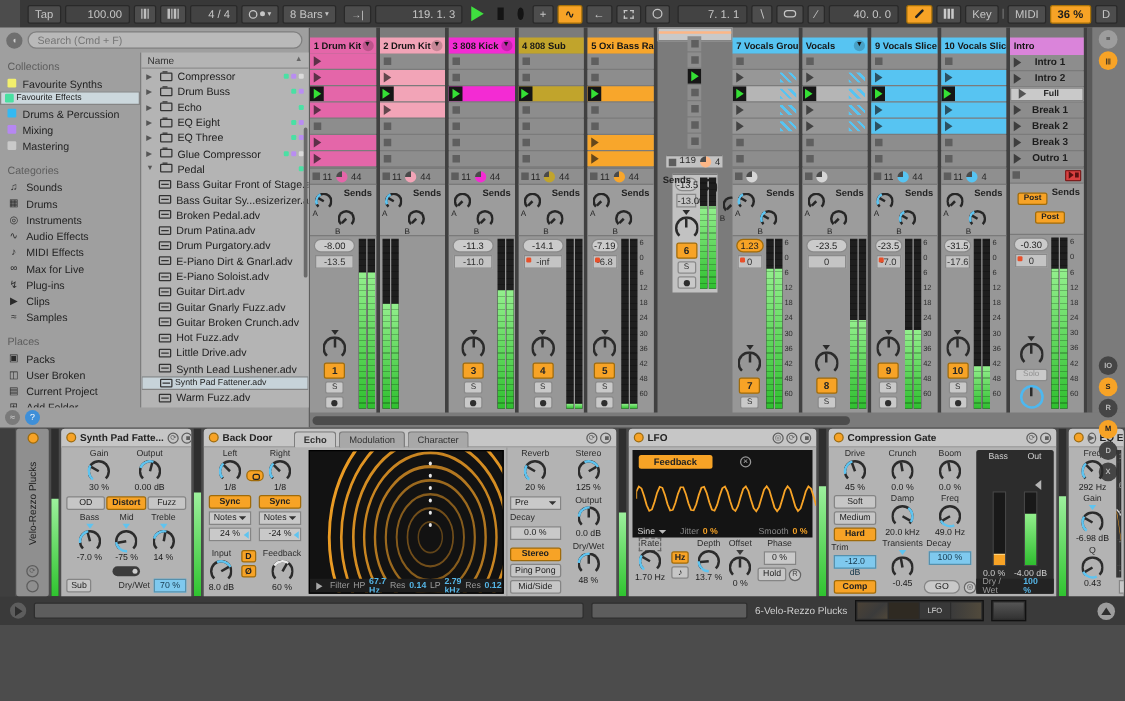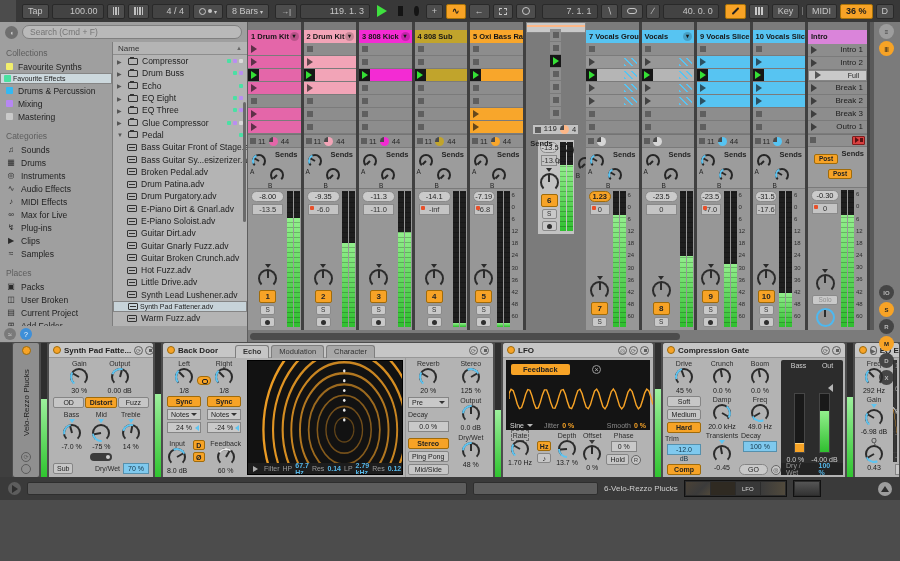--- a/index.html
+++ b/index.html
@@ -69,21 +69,21 @@
   .slot.clip { background:var(--tc); }
   .tri { width:0; height:0; border-left:6px solid rgba(20,20,20,.65); border-top:4px solid transparent; border-bottom:4px solid transparent; margin-left:3px; }
   .playbox { width:11px; height:100%; background:#161616; display:flex; align-items:center; justify-content:center; flex:none; }
   .gtri { width:0; height:0; border-left:6px solid #35e035; border-top:4px solid transparent; border-bottom:4px solid transparent; }
   .slot.playing { background:var(--tc); }
   .slot.ghost { background:#979797; }
   .slot.ghost::after, .slot.ghost-playing::after { content:''; position:absolute; right:2px; top:2px; bottom:2px; width:24%; background:repeating-linear-gradient(45deg, var(--tc) 0 2px, transparent 2px 5px); }
   .slot.ghost-playing { background:#b5b5b5; }
   .scene { height:12px; margin-bottom:1px; background:#8d8d8d; display:flex; align-items:center; font-size:8px; color:#1c1c1c; }
   .scene.sel { background:#c9c9c9; }
-  .scene .sc-name { flex:1; text-align:right; padding-right:4px; white-space:nowrap; }
+  .scene .sc-name { flex:1; text-align:center; padding-right:4px; white-space:nowrap;font-weight:bold; }
   .t-filler { flex:1; background:#828282; }
   .tcol.sel .t-filler { background:#aeaeae; }
   .t-status { height:13px; background:#8f8f8f; border-top:1px solid #747474; display:flex; align-items:center; gap:2px; font-size:7.5px; color:#262626; padding:0 2px; }
   .tcol.sel .t-status { background:#c2c2c2; }
   .stopsq { width:6px; height:6px; background:#5d5d5d; flex:none; }
   .pie { width:9px; height:9px; border-radius:50%; background:conic-gradient(var(--pc,var(--tc)) 0 265deg, #4a4a4a 265deg 360deg); flex:none; margin:0 1px; }
   .stopall { margin-left:auto; width:13px; height:9px; background:#d94040; border:1px solid #7e1d1d; border-radius:1px; display:flex; align-items:center; justify-content:center; gap:1px; }
   .stopall i { display:block; width:0; height:0; border-left:4px solid #5a1111; border-top:3px solid transparent; border-bottom:3px solid transparent; }
   .stopall b { display:block; width:3px; height:4px; background:#5a1111; }
   .t-sends { height:42px; background:#9c9c9c; border-top:1px solid #7a7a7a; position:relative; }
@@ -93,21 +93,21 @@
   .sk::after { content:''; position:absolute; left:calc(50% - 1px); top:0; width:2px; height:5px; background:#262626; transform-origin:1px 5px; transform:rotate(var(--rot,-135deg)); }
   .sk.mod::before { content:''; position:absolute; inset:-2px; border-radius:50%; border:2px solid transparent; border-left-color:#5fc4f0; transform:rotate(20deg); }
   .sk.a { left:4px; top:6px; } .sk.b { left:22px; top:20px; }
   .sk-letter { position:absolute; font-size:6.5px; color:#242424; }
   .sk-letter.la { left:2px; top:20px; } .sk-letter.lb { left:20px; top:34px; }
   .post { position:absolute; height:10px; background:#f7a326; border:1px solid #a06b0a; border-radius:2px; font-size:6.5px; line-height:8px; padding:0 4px; color:#222; font-weight:bold; }
   .t-mixer { height:146px; background:#979797; border-top:1px solid #7a7a7a; display:flex; gap:1px; padding:2px 1px 3px 2px; }
   .tcol.sel .t-mixer { background:#c2c2c2; }
   .mix-left { flex:1; display:flex; flex-direction:column; align-items:center; gap:2px; min-width:0; }
   .vol-oval { width:92%; height:11px; background:#cbcbcb; border:1px solid #8a8a8a; border-radius:6px; font-size:7.5px; color:#1f1f1f; text-align:center; line-height:10px; }
-  .vol-oval.orange { background:#f7a326; border-color:#a06b0a; font-weight:bold; }
+  .vol-oval.orange { background:#f7a326; border-color:#a06b0a; font-weight:normal; }
   .peak-box { width:86%; height:11px; background:#c4c4c4; border:1px solid #8a8a8a; font-size:7.5px; color:#333; text-align:center; line-height:10px; position:relative; }
   .peak-box.flag::before { content:''; position:absolute; left:1px; top:1px; width:4px; height:4px; background:#e8502a; border-radius:1px; }
   .pan-wrap { margin-top:auto; display:flex; flex-direction:column; align-items:center; }
   .pan-tick { width:0; height:0; border-left:3px solid transparent; border-right:3px solid transparent; border-top:4px solid #2b2b2b; margin-bottom:1px; }
   .pan { width:19px; height:19px; border-radius:50%; border:2px solid #2b2b2b; border-bottom-color:transparent; position:relative; }
   .pan::after { content:''; position:absolute; left:calc(50% - 1px); top:0; width:2px; height:7px; background:#2b2b2b; }
   .pan.cue { border:2px solid #4db8f0; }
   .act { width:17px; height:13px; background:#f7a326; border:1px solid #a06b0a; border-radius:2px; font-size:8px; font-weight:bold; color:#262626; text-align:center; line-height:11px; }
   .sbtn { width:15px; height:10px; background:#c9c9c9; border:1px solid #8a8a8a; border-radius:2px; font-size:6.5px; line-height:8px; text-align:center; color:#333; }
   .sbtn.wide { width:26px; color:#909090; }
@@ -690,33 +690,20 @@
               <div class="st-num" style="font-size: 7.5px;">44</div>
             </div>
             <div class="t-sends">
               <div class="sends-label">Sends</div>
               <div class="sk a mod" style="--rot: -60deg;"></div>
               <div class="sk-letter la">A</div>
               <div class="sk b" style="--rot: -135deg;"></div>
               <div class="sk-letter lb">B</div>
             </div>
             <div class="t-mixer">
-              <div class="mix-left">
-                <div class="vol-oval">-9.35</div>
-                <div class="peak-box flag">-6.0</div>
-                <div class="pan-wrap">
-                  <div class="pan-tick"></div>
-                  <div class="pan"></div>
-                </div>
-                <div class="act">2</div>
-                <div class="sbtn">S</div>
-                <div class="armbtn">
-                  <div class="armdot"></div>
-                </div>
-              </div>
               <div class="mix-right">
                 <div class="mbar">
                   <div class="mfill" style="height: 62%;"></div>
                 </div>
                 <div class="mbar">
                   <div class="mfill" style="height: 62%;"></div>
                 </div>
               </div>
             </div>
           </div>

